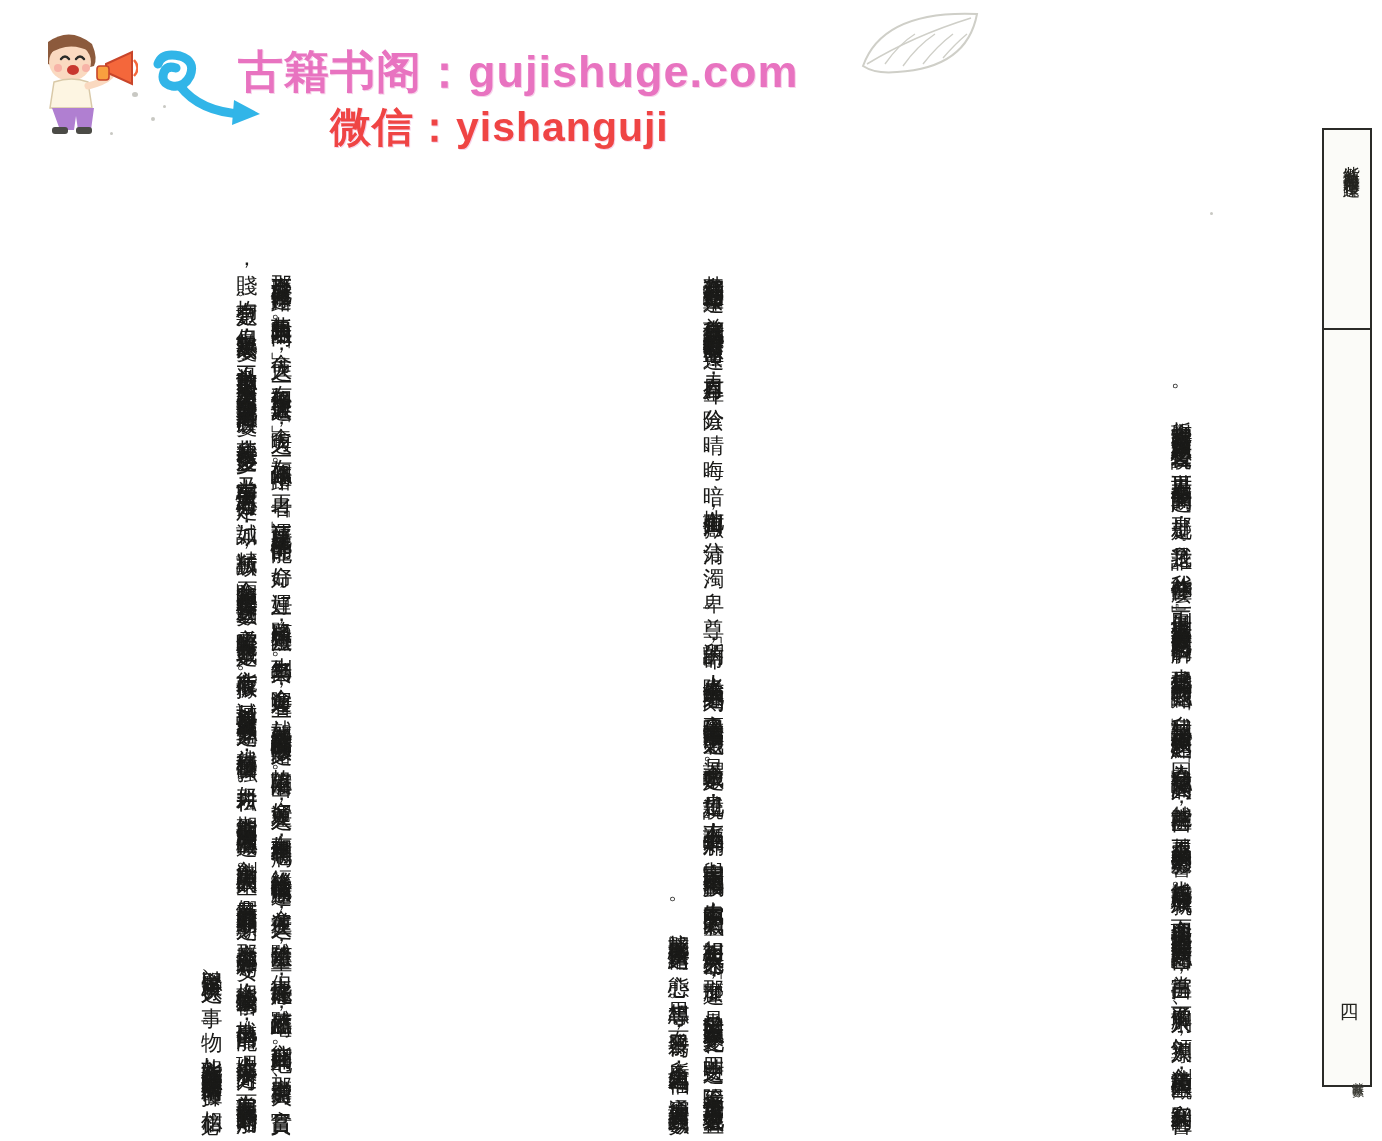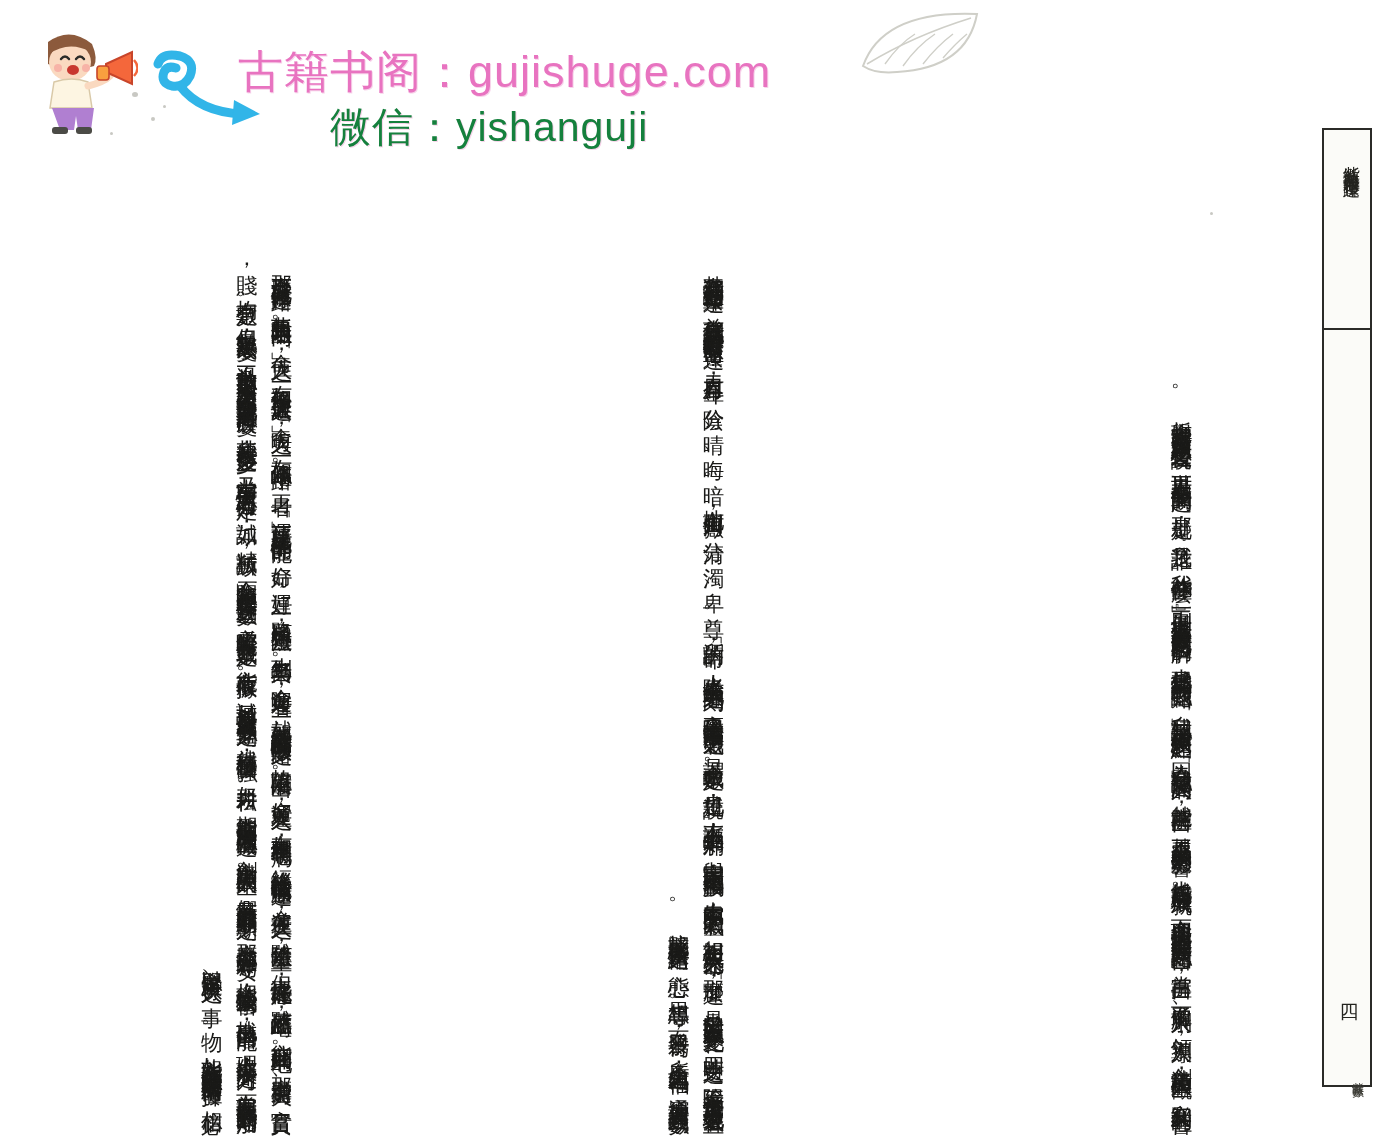--- a/index.html
+++ b/index.html
@@ -42,36 +42,36 @@
   #wm-leaf {
     position: absolute;
     left: 855px;
     top: 8px;
     width: 130px;
     height: 70px;
   }
   .wm-line {
     position: absolute;
     font-family: "Liberation Sans", "DejaVu Sans", sans-serif;
-    font-weight: normal;
+    font-weight: bold;
     letter-spacing: 1px;
     white-space: nowrap;
   }
   #wm-line1 {
     left: 238px;
     top: 42px;
     font-size: 45px;
     color: #e873c0;
     text-shadow: 1px 1px 0 #f7d3ea;
   }
   #wm-line2 {
     left: 330px;
     top: 100px;
     font-size: 41px;
-    color: #15803d;
+    color: #ef4444;
     text-shadow: 1px 1px 0 #f7d3ea;
   }
 
   
   .speck {
     position: absolute;
     background: #9a9a92;
     border-radius: 50%;
     opacity: .55;
   }

